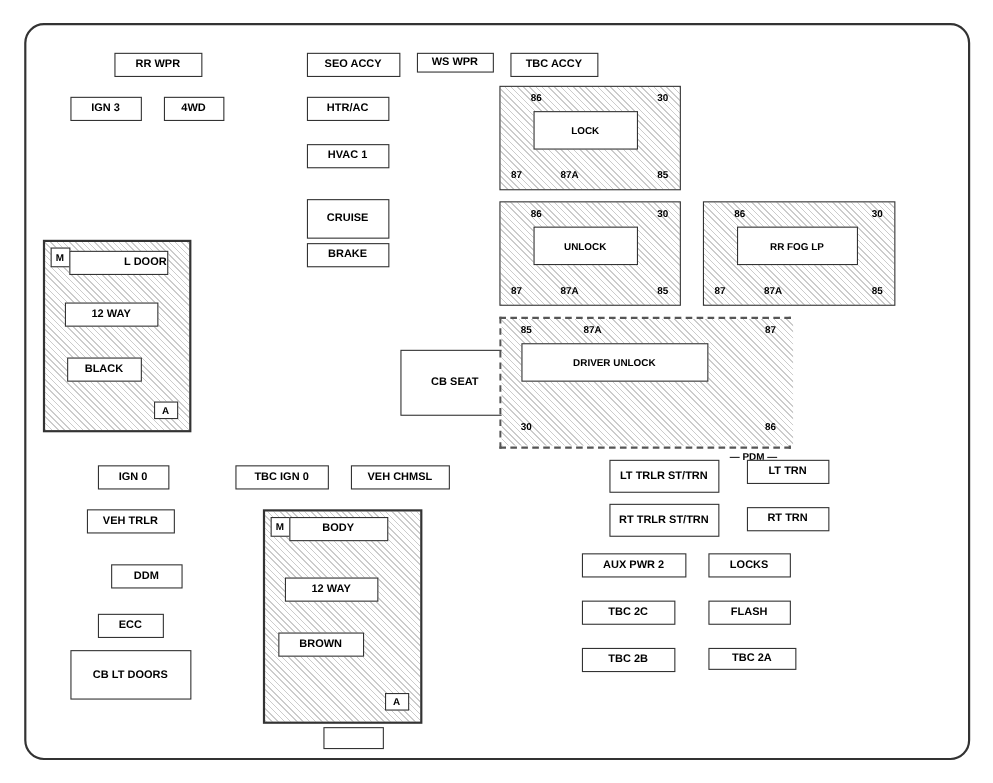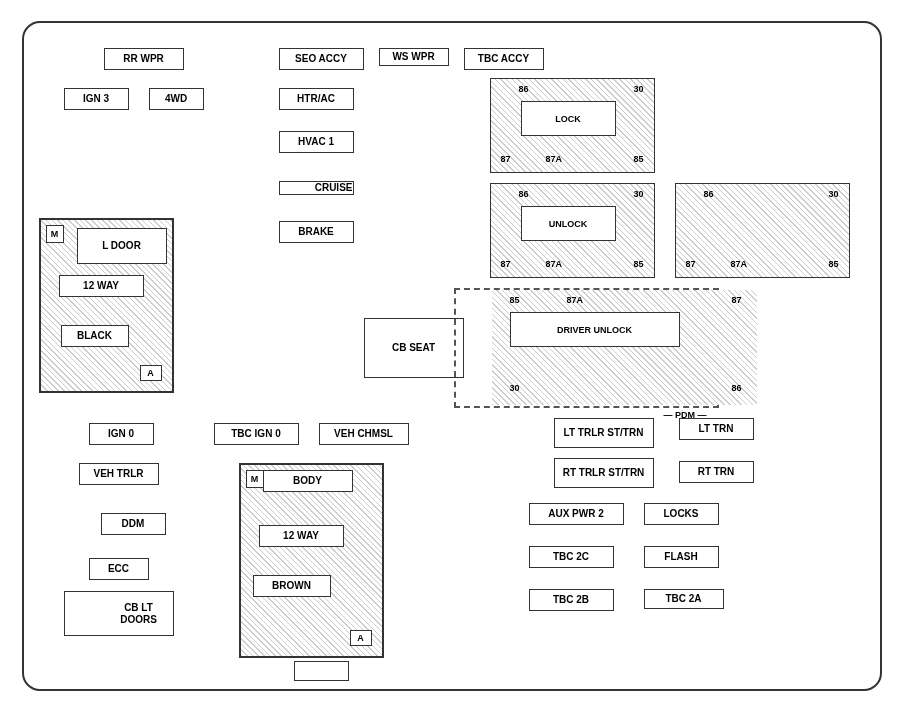--- a/index.html
+++ b/index.html
@@ -36,21 +36,20 @@
     .relay-group {
       position: absolute;
       border: 1.5px solid #333;
       background: repeating-linear-gradient(
         45deg,
         #ccc,
         #ccc 1px,
         #fff 1px,
         #fff 4px
       );
-      margin-left: 36px;
     }
     .relay-inner {
       position: absolute;
       border: 1.5px solid #333;
       background: #fff;
       display: flex;
       align-items: center;
       justify-content: center;
       text-align: center;
       font-size: 9px;
@@ -149,52 +148,55 @@
 
     <div class="relay-inner" style="left:30px;top:22px;width:95px;height:35px;">
       <span>LOCK</span>
     </div>
   </div>
 
   <div class="fuse-box" style="left:255px;top:108px;width:75px;height:22px;">
     <span>HVAC 1</span>
   </div>
 
-  <div class="fuse-box" style="left:255px;top:158px;width:75px;height:14px;justify-content:flex-end;">
+  <div class="fuse-box" style="left:255px;top:158px;width:75px;height:36px;">
     <span>CRUISE</span>
   </div>
 
   <div class="relay-group" style="left:430px;top:160px;width:165px;height:95px;">
     <span class="relay-corner" style="left:28px;top:5px;">86</span>
     <span class="relay-corner" style="right:10px;top:5px;">30</span>
     <span class="relay-corner" style="left:10px;bottom:8px;">87</span>
     <span class="relay-corner" style="left:55px;bottom:8px;">87A</span>
     <span class="relay-corner" style="right:10px;bottom:8px;">85</span>
     <div class="relay-inner" style="left:30px;top:22px;width:95px;height:35px;">
       <span>UNLOCK</span>
     </div>
   </div>
 
   <div class="relay-group" style="left:615px;top:160px;width:175px;height:95px;">
     <span class="relay-corner" style="left:28px;top:5px;">86</span>
     <span class="relay-corner" style="right:10px;top:5px;">30</span>
     <span class="relay-corner" style="left:10px;bottom:8px;">87</span>
     <span class="relay-corner" style="left:55px;bottom:8px;">87A</span>
     <span class="relay-corner" style="right:10px;bottom:8px;">85</span>
+    <div class="relay-inner" style="left:30px;top:22px;width:110px;height:35px;">
+      <span>RR FOG LP</span>
+    </div>
   </div>
 
   <div class="fuse-box" style="left:255px;top:198px;width:75px;height:22px;">
     <span>BRAKE</span>
   </div>
 
   <div class="body-group" style="left:15px;top:195px;width:135px;height:175px;">
     <div class="m-badge" style="left:5px;top:5px;">
       <span>M</span>
     </div>
-    <div class="fuse-box" style="left:36px;top:8px;width:90px;height:36px;background:#fff;">
+    <div class="fuse-box" style="left:22px;top:8px;width:90px;height:22px;background:#fff;justify-content:flex-end;">
       <span>L DOOR</span>
     </div>
     <div class="fuse-box" style="left:18px;top:55px;width:85px;height:22px;background:#fff;">
       <span>12 WAY</span>
     </div>
     <div class="fuse-box" style="left:20px;top:105px;width:68px;height:22px;background:#fff;">
       <span>BLACK</span>
     </div>
     <div class="a-badge" style="right:10px;bottom:10px;">
       <span>A</span>
@@ -292,21 +294,21 @@
   </div>
 
   <div class="fuse-box" style="left:505px;top:523px;width:85px;height:22px;">
     <span>TBC 2C</span>
   </div>
 
   <div class="fuse-box" style="left:620px;top:523px;width:75px;height:22px;">
     <span>FLASH</span>
   </div>
 
-  <div class="fuse-box" style="left:40px;top:568px;width:110px;height:45px;padding-left:40px;">
+  <div class="fuse-box" style="left:40px;top:568px;width:110px;height:45px;">
     <span>CB
 LT DOORS</span>
   </div>
 
   <div class="fuse-box" style="left:505px;top:566px;width:85px;height:22px;">
     <span>TBC 2B</span>
   </div>
 
   <div class="fuse-box" style="left:620px;top:566px;width:80px;height:20px;">
     <span>TBC 2A</span>

